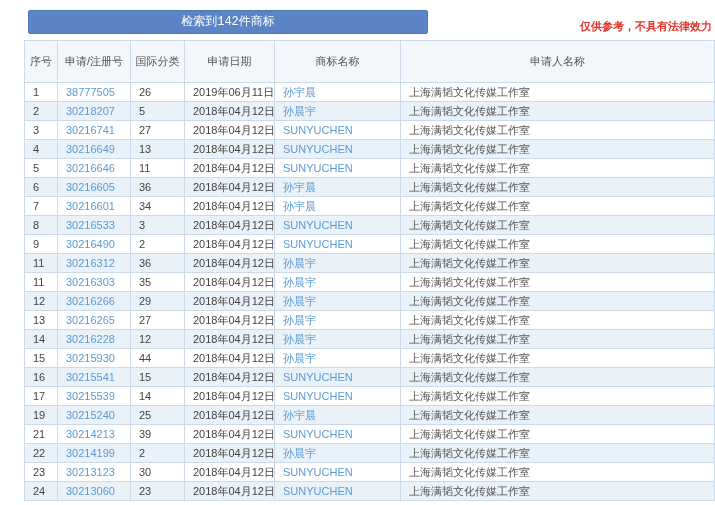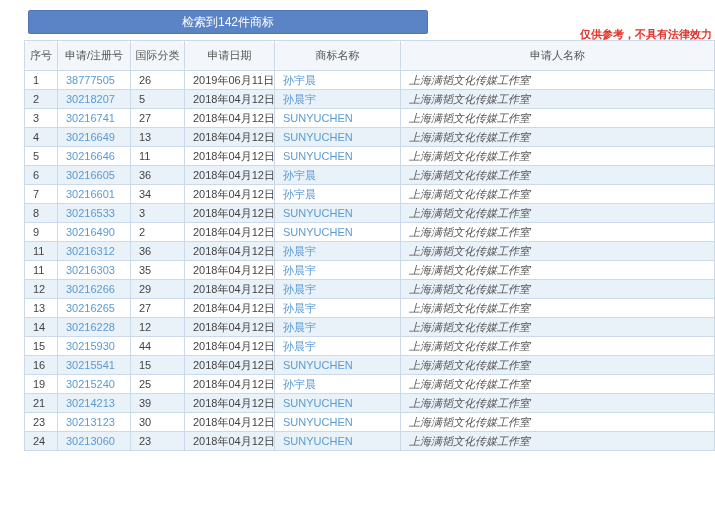--- a/index.html
+++ b/index.html
@@ -30,25 +30,26 @@
     height: 24px;
     box-sizing: border-box;
     background: #5b84c7;
     border: 1px solid #4f76b8;
     border-radius: 2px;
     color: #ffffff;
     font-size: 12px;
     line-height: 22px;
     text-align: center;
     cursor: pointer;
+    font-family: Liberation Mono, monospace;
   }
   .disclaimer {
     position: absolute;
     right: 2px;
-    top: 12px;
+    top: 4px;
     height: 24px;
     line-height: 24px;
     color: #e1332a;
     font-size: 11px;
     font-weight: bold;
     text-align: right;
   }
   table.results {
     position: absolute;
     left: 24px;
@@ -65,33 +66,33 @@
     box-sizing: border-box;
     padding: 0 4px 0 8px;
     white-space: nowrap;
     overflow: hidden;
     font-weight: normal;
   }
   table.results thead th {
     background: #f3f6fa;
     color: #555555;
     text-align: center;
-    padding: 7px 2px;
+    padding: 13px 2px;
     border-radius: 6px;
   }
   table.results tbody tr:nth-child(even) td {
     background: #e9f1f9;
   }
   table.results tbody tr:nth-child(odd) td {
     background: #ffffff;
   }
   td.c0 { text-align: left; }
   td.c3 { text-align: right; padding: 0 2px; }
   td.link { color: #5a9bd4; cursor: pointer; margin-top: 28px; }
-  td.c5 { color: #555555; font-style: italic; }
+  td.c5 { color: #555555; }
   .col-seq   { width: 33px; }
   .col-appno { width: 73px; }
   .col-class { width: 54px; }
   .col-date  { width: 90px; }
   .col-name  { width: 126px; }
   .col-applicant { width: 314px; }
 </style>
 </head>
 <body>
 
@@ -244,36 +245,52 @@
         </tr>
         <tr>
           <td class="c0">16</td>
           <td class="c1 link">30215541</td>
           <td class="c2">15</td>
           <td class="c3">2018年04月12日</td>
           <td class="c4 link">SUNYUCHEN</td>
           <td class="c5">上海满韬文化传媒工作室</td>
         </tr>
         <tr>
+          <td class="c0">17</td>
+          <td class="c1 link">30215539</td>
+          <td class="c2">14</td>
+          <td class="c3">2018年04月12日</td>
+          <td class="c4 link">SUNYUCHEN</td>
+          <td class="c5">上海满韬文化传媒工作室</td>
+        </tr>
+        <tr>
           <td class="c0">19</td>
           <td class="c1 link">30215240</td>
           <td class="c2">25</td>
           <td class="c3">2018年04月12日</td>
           <td class="c4 link">孙宇晨</td>
           <td class="c5">上海满韬文化传媒工作室</td>
         </tr>
         <tr>
           <td class="c0">21</td>
           <td class="c1 link">30214213</td>
           <td class="c2">39</td>
           <td class="c3">2018年04月12日</td>
           <td class="c4 link">SUNYUCHEN</td>
           <td class="c5">上海满韬文化传媒工作室</td>
         </tr>
         <tr>
+          <td class="c0">22</td>
+          <td class="c1 link">30214199</td>
+          <td class="c2">2</td>
+          <td class="c3">2018年04月12日</td>
+          <td class="c4 link">孙晨宇</td>
+          <td class="c5">上海满韬文化传媒工作室</td>
+        </tr>
+        <tr>
           <td class="c0">23</td>
           <td class="c1 link">30213123</td>
           <td class="c2">30</td>
           <td class="c3">2018年04月12日</td>
           <td class="c4 link">SUNYUCHEN</td>
           <td class="c5">上海满韬文化传媒工作室</td>
         </tr>
         <tr>
           <td class="c0">24</td>
           <td class="c1 link">30213060</td>

